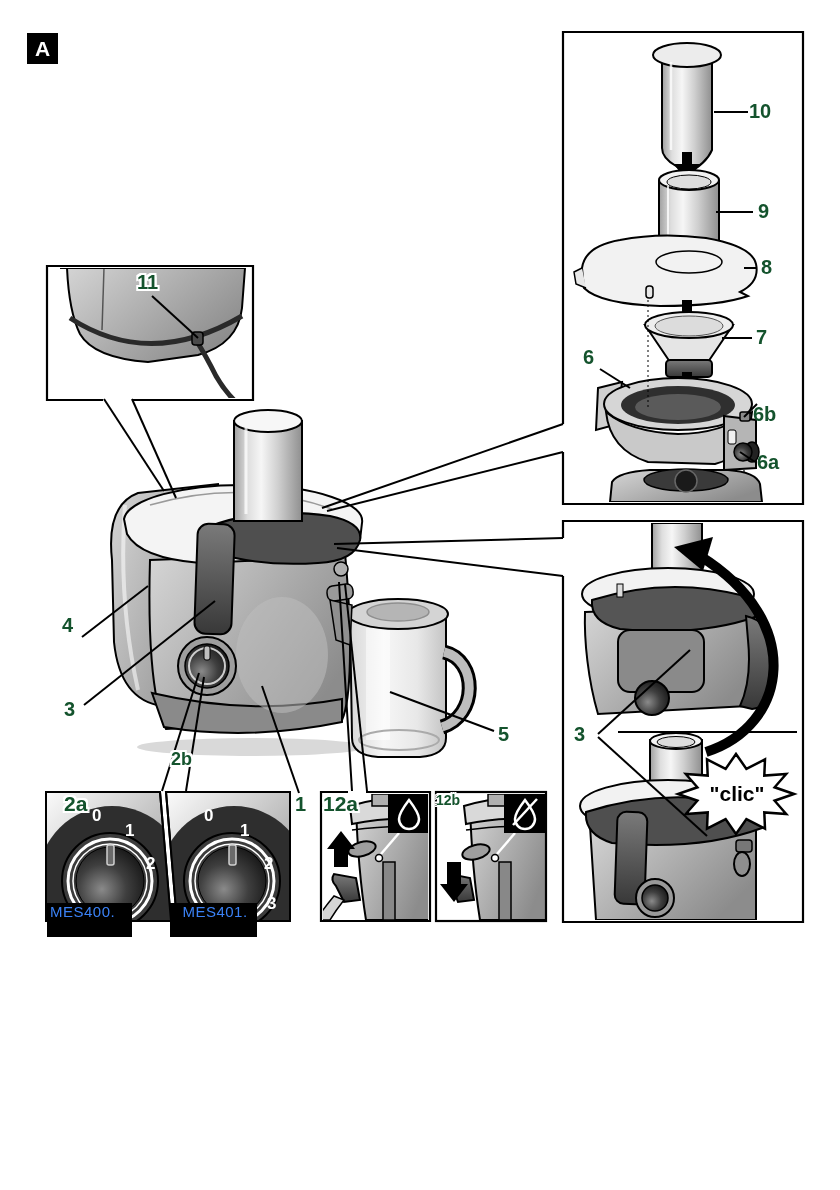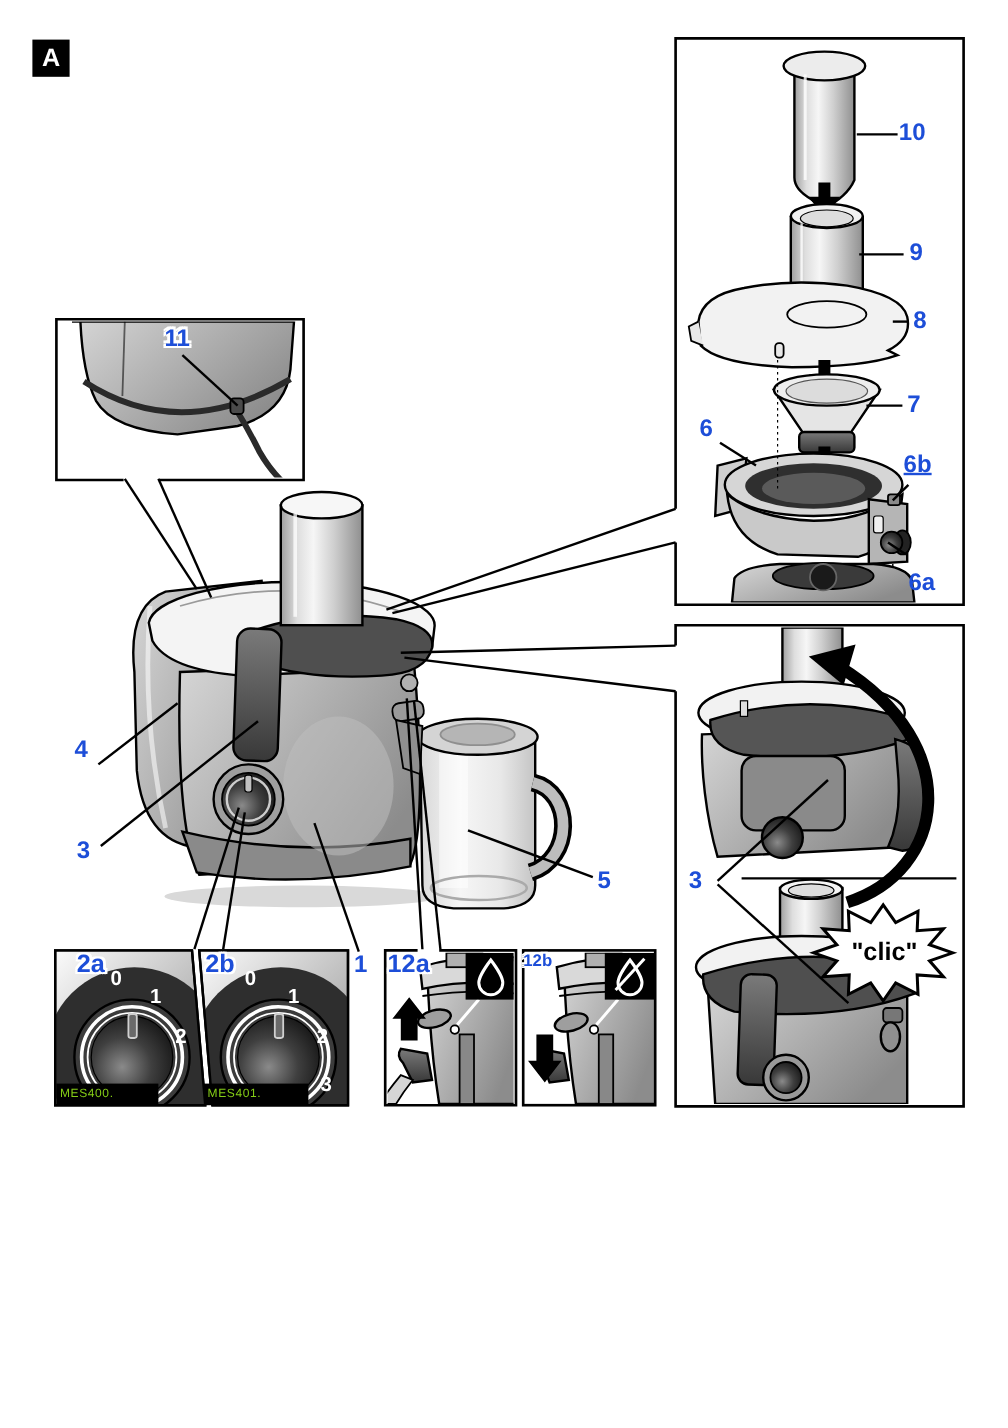--- a/index.html
+++ b/index.html
@@ -1,25 +1,25 @@
 <!DOCTYPE html>
 <html><head>
 <meta charset="utf-8">
 <style>
   html,body{margin:0;padding:0;background:#fff;}
   .page{position:relative;width:840px;height:1190px;background:#fff;overflow:hidden;
         font-family:"Liberation Sans",sans-serif;}
   .art{position:absolute;left:0;top:0;}
   .figlabel{position:absolute;left:27px;top:33px;width:31px;height:31px;background:#000;
     color:#fff;font-weight:bold;font-size:21px;display:flex;align-items:center;justify-content:center;}
-  .callout{position:absolute;font-weight:bold;font-size:20px;color:#1d4ed8;line-height:1;}
+  .callout{position:absolute;font-weight:bold;font-size:20px;color:#14532d;line-height:1;}
   .halo{text-shadow:-2px -2px 0 #fff,2px -2px 0 #fff,-2px 2px 0 #fff,2px 2px 0 #fff,
         -2px 0 0 #fff,2px 0 0 #fff,0 -2px 0 #fff,0 2px 0 #fff;}
   .dialnum{position:absolute;font-weight:bold;font-size:17px;color:#fff;line-height:1;}
-  .modelbar{position:absolute;height:18px;background:#000;color:#84cc16;font-size:10px;
+  .modelbar{position:absolute;height:34px;background:#000;color:#3b82f6;font-size:15px;
             line-height:18px;padding-left:3px;letter-spacing:.5px;}
   .clic{position:absolute;left:694px;top:783px;width:86px;text-align:center;
         font-weight:bold;font-size:21px;color:#000;line-height:1;}
 </style>
 </head>
 <body>
 
 <div class="page">
 
 <svg class="art" width="840" height="1190" viewBox="0 0 840 1190">
@@ -299,39 +299,39 @@
 </svg>
 
 <div class="figlabel">A</div>
 
 <div class="callout halo" style="left:137px;top:272px;text-align:center;">11</div>
 <div class="callout" style="left:749px;top:101px;">10</div>
 <div class="callout" style="left:758px;top:201px;">9</div>
 <div class="callout" style="left:761px;top:257px;">8</div>
 <div class="callout" style="left:756px;top:327px;">7</div>
 <div class="callout halo" style="left:583px;top:347px;">6</div>
-<div class="callout" style="left:753px;top:377px;text-decoration:underline;">6b</div>
-<div class="callout" style="left:757px;top:476px;">6a</div>
+<div class="callout" style="left:753px;top:404px;">6b</div>
+<div class="callout" style="left:757px;top:452px;">6a</div>
 <div class="callout" style="left:62px;top:615px;">4</div>
 <div class="callout" style="left:64px;top:699px;">3</div>
 <div class="callout" style="left:295px;top:794px;">1</div>
 <div class="callout" style="left:498px;top:724px;">5</div>
 <div class="callout halo" style="left:574px;top:724px;">3</div>
 
 <div class="clic halo">"clic"</div>
 
 <div class="callout halo" style="left:64px;top:793px;font-size:21px;">2a</div>
-<div class="callout halo" style="left:171px;top:793px;font-size:21px;">2b</div>
+<div class="callout halo" style="left:171px;top:750px;font-size:18px;">2b</div>
 <div class="callout halo" style="left:323px;top:793px;font-size:21px;">12a</div>
 <div class="callout halo" style="left:436px;top:793px;font-size:14px;">12b</div>
 
 <div class="dialnum" style="left:92px;top:807px;">0</div>
 <div class="dialnum" style="left:125px;top:822px;">1</div>
 <div class="dialnum" style="left:146px;top:855px;">2</div>
 <div class="dialnum" style="left:204px;top:807px;">0</div>
 <div class="dialnum" style="left:240px;top:822px;">1</div>
 <div class="dialnum" style="left:264px;top:855px;">2</div>
 <div class="dialnum" style="left:267px;top:895px;">3</div>
 
 <div class="modelbar" style="left:47px;top:903px;width:82px;">MES400.</div>
-<div class="modelbar" style="left:170px;top:903px;width:84px;">MES401.</div>
+<div class="modelbar" style="left:170px;top:903px;width:84px;text-align:center;">MES401.</div>
 
 </div>
 
 </body></html>

